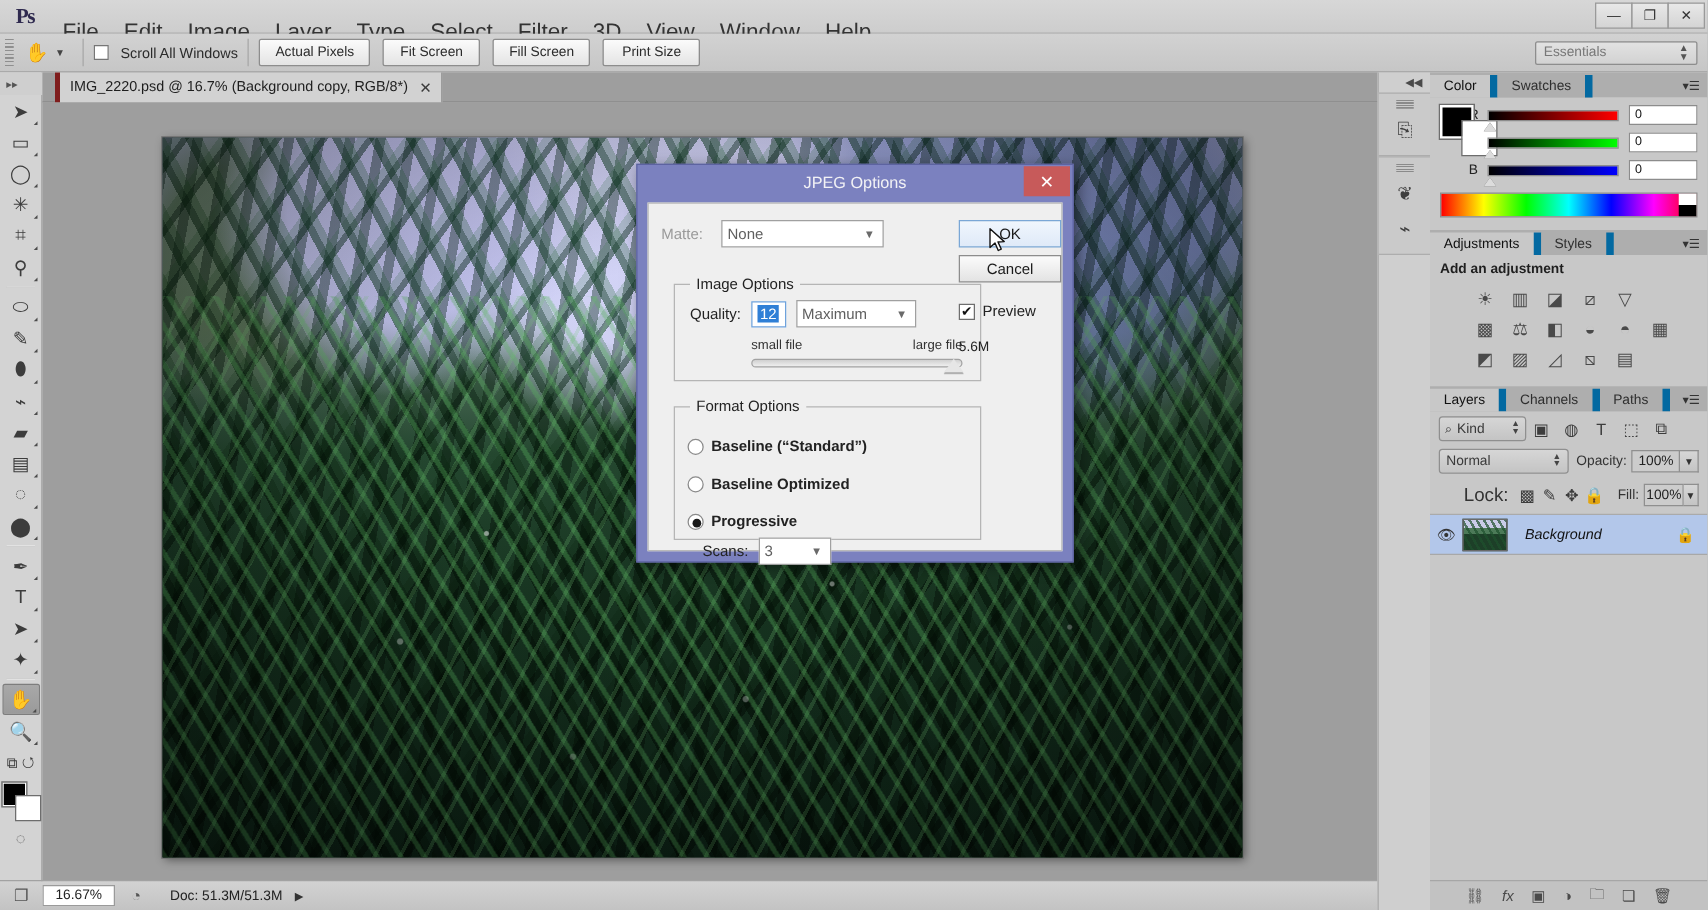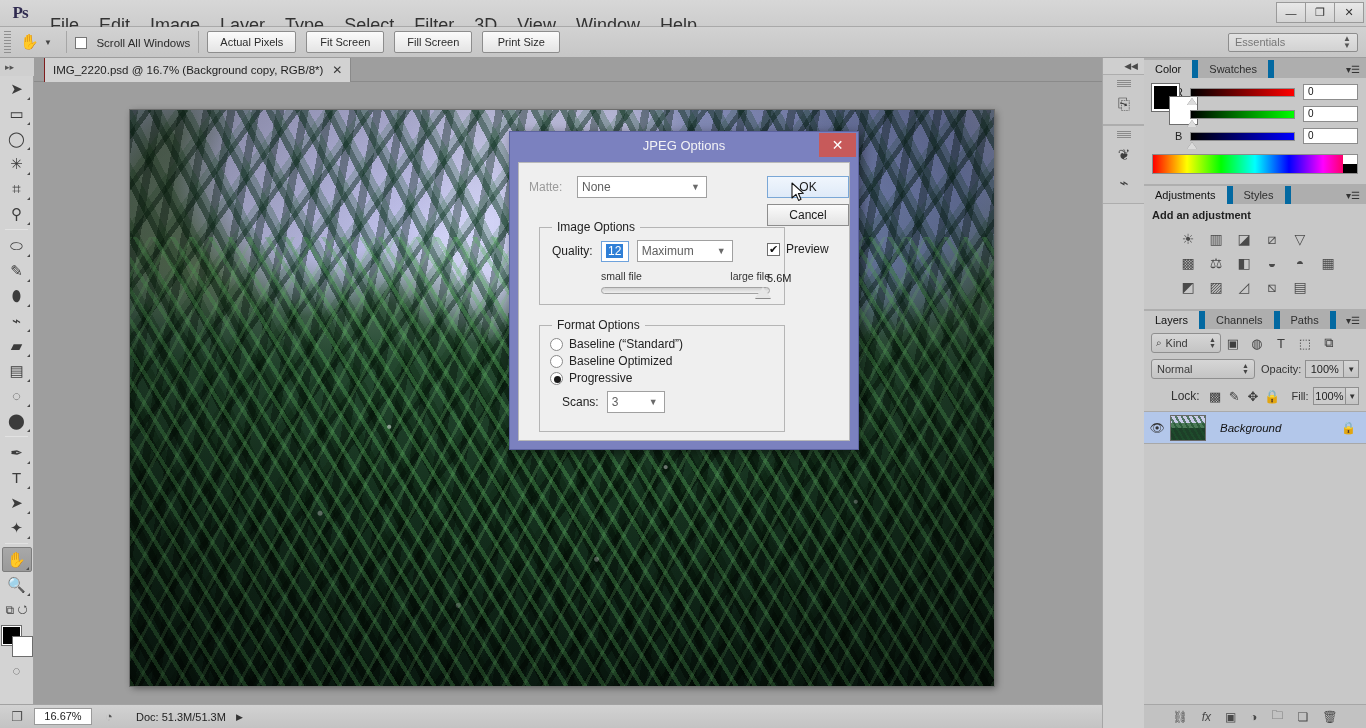--- a/index.html
+++ b/index.html
@@ -91,21 +91,21 @@
   .sw-fg { position:absolute; left:0; top:0; width:19px; height:19px; background:#000; border:1px solid #fff; outline:1px solid #6d6d6d; }
   .sw-bg { position:absolute; left:11px; top:11px; width:19px; height:19px; background:#fff; border:1px solid #fff; outline:1px solid #6d6d6d; }
 
   
   .doc-strip {
     position:absolute; left:34px; top:58px; right:264px; height:24px;
     background:#9e9e9e; border-bottom:1px solid #8a8a8a;
   }
   .doc-tab {
     position:absolute; left:10px; top:0; height:24px;
-    background:#d2d2d2; border-right:1px solid #8a8a8a; border-left:1px solid #7f1d1d;
+    background:#d2d2d2; border-right:1px solid #8a8a8a; border-left:4px solid #7f1d1d;
     display:flex; align-items:center; padding:0 8px; font-size:11.5px; color:#1e1e1e;
   }
   .doc-tab .x { margin-left:9px; font-size:12px; color:#3a3a3a; }
   .dockpull {
     position:absolute; left:0; top:58px; width:34px; height:18px;
     background:#cfcfcf; color:#555; font-size:9px; display:flex; align-items:center; padding-left:5px;
   }
 
   
   .canvas-area {
@@ -218,21 +218,21 @@
   .blend-row { display:flex; align-items:center; padding:2px 7px 4px; }
   .blend-sel { width:112px; height:20px; border:1px solid #8f8f8f; background:linear-gradient(#d6d6d6,#c4c4c4);
     border-radius:3px; font-size:11px; color:#3a3a3a; display:flex; align-items:center; padding:0 5px; }
   .tiny-arrows { margin-left:auto; font-size:7px; line-height:6px; color:#444; text-align:center; }
   .op-lbl { font-size:11px; color:#333; margin:0 4px 0 6px; }
   .op-val { width:42px; height:18px; border:1px solid #8f8f8f; background:#ccc; font-size:11px;
     display:flex; align-items:center; justify-content:center; color:#222; }
   .op-caret { width:16px; height:18px; border:1px solid #8f8f8f; border-left:none; background:linear-gradient(#d6d6d6,#c4c4c4);
     font-size:8px; display:flex; align-items:center; justify-content:center; color:#333; }
   .lock-row { display:flex; align-items:center; padding:3px 7px 5px; border-bottom:1px solid #aaa; }
-  .lock-lbl { font-size:12px; color:#333; margin-right:6px;padding-left:20px; }
+  .lock-lbl { font-size:15px; color:#333; margin-right:6px;padding-left:20px; }
 
   .layer-row { display:flex; align-items:center; height:32px; background:#b3c7ea; border-bottom:1px solid #a8a8a8; }
   .eye { width:26px; text-align:center; font-size:12px; color:#333; }
   .lthumb { width:36px; height:26px; border:1px solid #6a6a6a; overflow:hidden; position:relative; background:#16321f;}
   .lthumb .t1 { position:absolute; inset:0;
     background:linear-gradient(to bottom,#c9cce8 0 28%, #4c7a58 28% 48%, #1d3f28 48% 100%); }
   .lthumb .t2 { position:absolute; inset:0;
     background:repeating-linear-gradient(60deg, rgba(30,80,45,.7) 0 2px, transparent 2px 5px); }
   .lname { font-size:11.5px; font-style:italic; color:#111; margin-left:14px; }
   .llock { margin-left:auto; margin-right:10px; font-size:12px; color:#333; }
@@ -276,21 +276,21 @@
     display:flex; align-items:center; justify-content:center;
   }
   .q-input span { background:#2f7fd6; color:#fff; padding:0 2px; font-size:12px; }
   .slider-wrap { position:absolute; left:14px; right:14px;margin-left:47px; }
   .sl-labels { display:flex; justify-content:space-between; font-size:10.5px; color:#333; }
   .sl-track { margin-top:5px; height:7px; border:1px solid #a2a2a2; border-radius:4px;
     background:linear-gradient(#d0d0d0,#efefef); position:relative; }
   .sl-thumb { position:absolute; right:-2px; top:-1px; width:0;height:0;
     border-left:8px solid transparent;border-right:8px solid transparent;border-bottom:11px solid #e6e6e6;
     filter:drop-shadow(0 1px 0.5px #8a8a8a); }
-  .radio-row { display:flex; align-items:center; margin:3px 0 0 10px; }
+  .radio-row { display:flex; align-items:center; margin:16px 0 0 10px;font-weight:bold; }
   .radio { width:13px; height:13px; border:1px solid #8a8a8a; border-radius:50%; background:#fff;
     margin-right:6px; position:relative; }
   .radio.on::after { content:""; position:absolute; left:3px; top:3px; width:7px;height:7px;
     border-radius:50%; background:#1a1a1a; }
   .d-btn {
     width:82px; height:22px; border:1px solid #8d8d8d; background:linear-gradient(#fbfbfb,#e3e3e3);
     font-size:12px; color:#1a1a1a; display:flex; align-items:center; justify-content:center;
   }
   .d-btn.primary { border:1px solid #7aa7d6; background:linear-gradient(#f0f6fd,#dfeaf8); }
   .chk2 { width:13px; height:13px; border:1px solid #6e6e6e; background:#fff;

